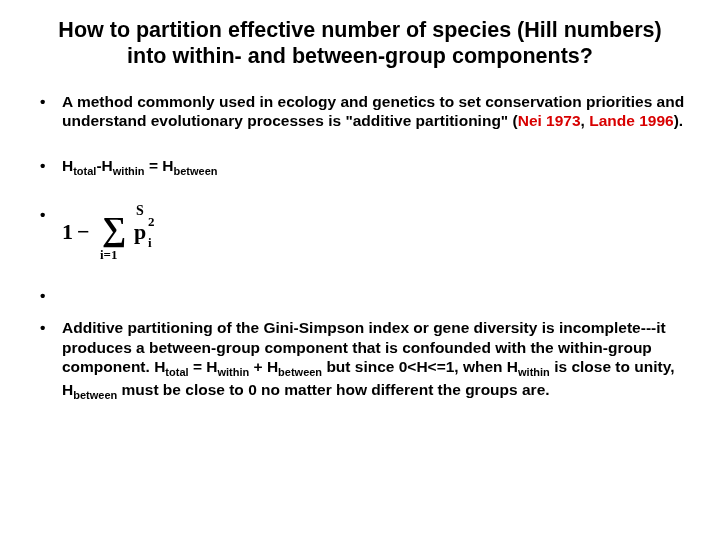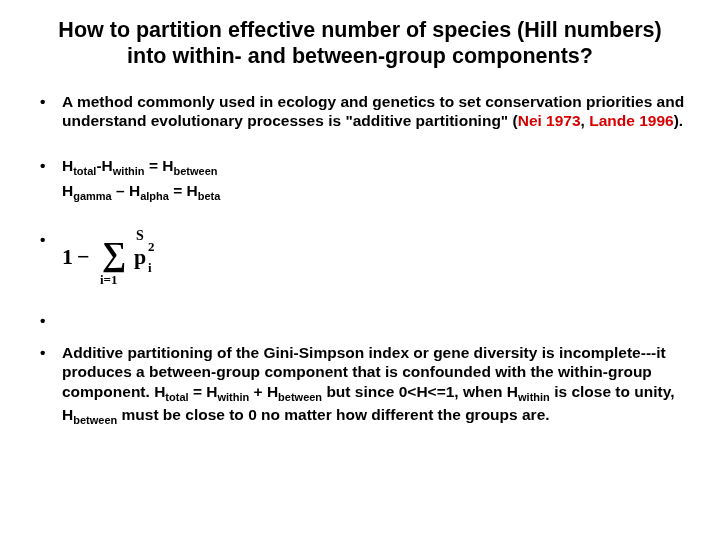--- a/index.html
+++ b/index.html
@@ -62,23 +62,20 @@
   <ul class="bullets">
 
     <li>
       <span>A method commonly used in ecology and genetics to set conservation priorities and understand evolutionary processes is "additive partitioning" (</span><span class="red">Nei 1973</span><span>, </span><span class="red">Lande 1996</span><span>).</span>
     </li>
 
     <li>
       <div class="eq-block">
         <span>H</span><span class="sub">total</span><span>-</span><span>H</span><span class="sub">within</span><span> = </span><span>H</span><span class="sub">between</span>
       </div>
-      <div class="eq-block">
-        <span>H</span><span class="sub">gamma</span><span> – </span><span>H</span><span class="sub">alpha</span><span> = </span><span>H</span><span class="sub">beta</span>
-      </div>
     </li>
 
     <li>
       <div class="b3">
         <svg class="formula-svg" width="110" height="55" viewBox="0 0 110 55">
           <text x="0" y="34" font-family="serif" font-size="22">1</text>
           <text x="15" y="34" font-family="serif" font-size="22">−</text>
           <text x="74" y="10" font-family="serif" font-size="14">S</text>
           <text x="40" y="35" font-family="serif" font-size="34">∑</text>
           <text x="38" y="54" font-family="serif" font-size="13">i=1</text>

